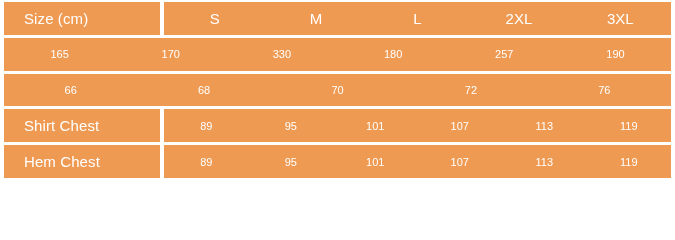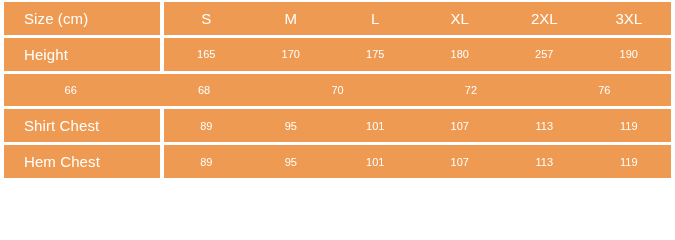--- a/index.html
+++ b/index.html
@@ -68,32 +68,30 @@
 <body>
 
 <div id="size-table">
 
   <div class="row header">
     <div class="cell-label">Size (cm)</div>
     <div class="cells">
       <div class="cell">S</div>
       <div class="cell">M</div>
       <div class="cell">L</div>
-      <div class="cell">XL</div>
       <div class="cell">2XL</div>
       <div class="cell">3XL</div>
     </div>
   </div>
 
   <div class="row">
-    <div class="cell-label">Height</div>
     <div class="cells">
       <div class="cell">165</div>
       <div class="cell">170</div>
-      <div class="cell">175</div>
+      <div class="cell">330</div>
       <div class="cell">180</div>
       <div class="cell">257</div>
       <div class="cell">190</div>
     </div>
   </div>
 
   <div class="row">
     <div class="cells">
       <div class="cell">66</div>
       <div class="cell">68</div>

